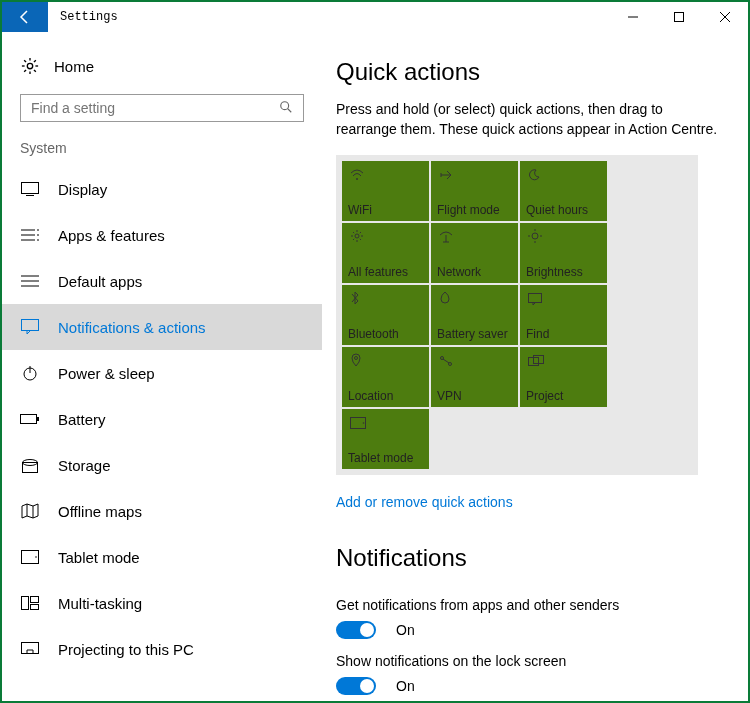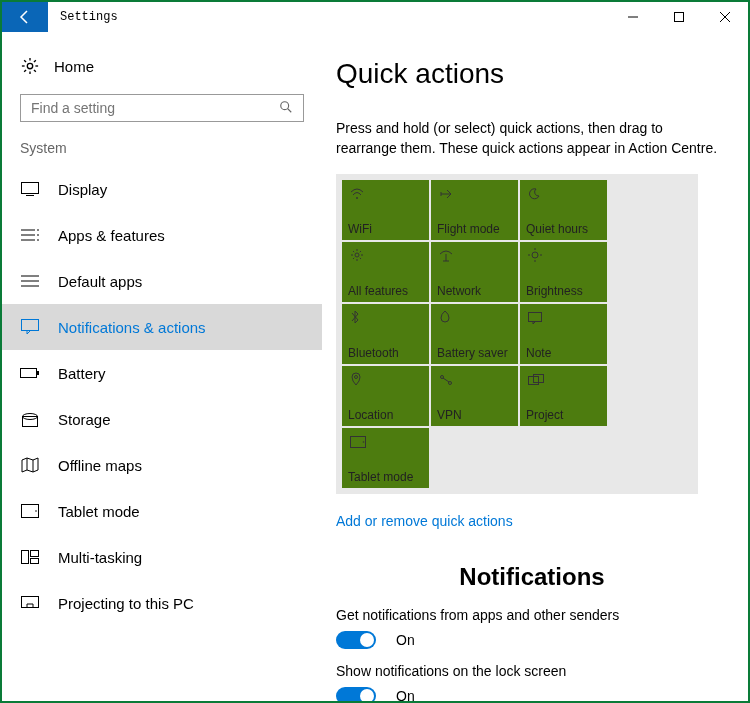--- a/index.html
+++ b/index.html
@@ -17,28 +17,28 @@
 .home-row .label { font-size:15px; }
 .search-box { margin: 0 18px 18px 18px; border:1px solid #999; height:28px; display:flex; align-items:center; padding:0 10px; background:#fff; }
 .search-box input { border:none; outline:none; flex:1; font-size:14px; background:transparent; color:#666; }
 .search-box .mag { color:#666; font-size:14px; }
 .section-title { padding: 0 18px 10px 18px; color:#666; font-size:14px; }
 .nav-item { display:flex; align-items:center; gap:18px; height:46px; padding: 0 18px; font-size:15px; cursor:pointer; }
 .nav-item .ico { width:20px; display:flex; align-items:center; justify-content:center; color:#000; }
 .nav-item.active { background:#d9d9d9; color:#0078d7; }
 .nav-item.active .ico { color:#0078d7; }
 .content { flex:1; padding: 26px 20px 0 14px; overflow-y:auto; }
-h1 { font-weight:300; font-size:28px; margin-bottom:29px; }
+h1 { font-weight:300; font-size:24px; margin-bottom:14px; }
 .desc { font-size:14px; line-height:1.4; margin-bottom:16px; max-width: 390px; }
 .tile-grid { display:flex; flex-wrap:wrap; gap:2px; width: 362px; background:#e8e8e8; padding:6px; margin-bottom:18px; }
 .qa-tile { width:87px; height:60px; background:#4d7c0f; position:relative; cursor:grab; }
 .qa-tile .ti { position:absolute; top:6px; left:8px; color:#333; }
 .qa-tile .tl { position:absolute; bottom:4px; left:6px; right:4px; font-size:12px; color:#222; }
 .linkish { color:#0078d7; font-size:14px; margin-bottom:34px; display:inline-block; }
-h2 { font-weight:700; font-size:24px; margin-bottom:16px;text-align:center; }
+h2 { font-weight:400; font-size:24px; margin-bottom:25px; }
 .setting-row { margin-bottom: 14px; }
 .setting-label { font-size:14px; margin-bottom:8px; }
 .toggle-wrap { display:flex; align-items:center; gap:20px; }
 .toggle { width:40px; height:18px; border-radius:9px; background:#0078d7; position:relative; }
 .toggle .knob { position:absolute; right:2px; top:2px; width:14px; height:14px; background:#fff; border-radius:50%; }
 .toggle-state { font-size:14px; }
 svg { overflow:visible; }
 </style>
 </head>
 <body>
@@ -136,20 +136,29 @@
       <span class="ico">
           <svg width="18" height="16" viewBox="0 0 18 16">
             <rect x="0.5" y="0.5" width="17" height="11" stroke="currentColor" fill="none"></rect>
             <path d="M6 11 L6 15 L10 11" stroke="currentColor" fill="none"></path>
           </svg>
         </span>
       <span>Notifications &amp; actions</span>
     </div>
     <div class="nav-item">
       <span class="ico">
+          <svg width="16" height="16" viewBox="0 0 16 16">
+            <circle cx="8" cy="9" r="6" stroke="currentColor" fill="none"></circle>
+            <line x1="8" y1="1" x2="8" y2="8" stroke="currentColor"></line>
+          </svg>
+        </span>
+      <span>Power &amp; sleep</span>
+    </div>
+    <div class="nav-item">
+      <span class="ico">
           <svg width="20" height="12" viewBox="0 0 20 12">
             <rect x="0.5" y="1.5" width="16" height="9" stroke="currentColor" fill="none"></rect>
             <rect x="17" y="4" width="2" height="4" fill="currentColor"></rect>
           </svg>
         </span>
       <span>Battery</span>
     </div>
     <div class="nav-item">
       <span class="ico">
           <svg width="16" height="16" viewBox="0 0 16 16">
@@ -270,21 +279,21 @@
           <span class="ti"><svg width="12" height="14" viewBox="0 0 12 14">
               <path d="M6 1 Q2 4 2 8 A4 4 0 0 0 10 8 Q10 4 6 1" stroke="#333" fill="none"></path>
             </svg></span>
           <span class="tl">Battery saver</span>
         </div>
       <div class="qa-tile">
           <span class="ti"><svg width="14" height="12" viewBox="0 0 14 12">
               <rect x="0.5" y="0.5" width="13" height="9" stroke="#333" fill="none"></rect>
               <path d="M5 9 L5 12 L8 9" stroke="#333" fill="none"></path>
             </svg></span>
-          <span class="tl">Note</span>
+          <span class="tl">Find</span>
         </div>
       <div class="qa-tile">
           <span class="ti"><svg width="12" height="14" viewBox="0 0 12 14">
               <path d="M6 1 A4 4 0 0 1 10 5 Q10 9 6 13 Q2 9 2 5 A4 4 0 0 1 6 1" stroke="#333" fill="none"></path>
               <circle cx="6" cy="5" r="1.5" stroke="#333" fill="none"></circle>
             </svg></span>
           <span class="tl">Location</span>
         </div>
       <div class="qa-tile">
           <span class="ti"><svg width="14" height="12" viewBox="0 0 14 12">

